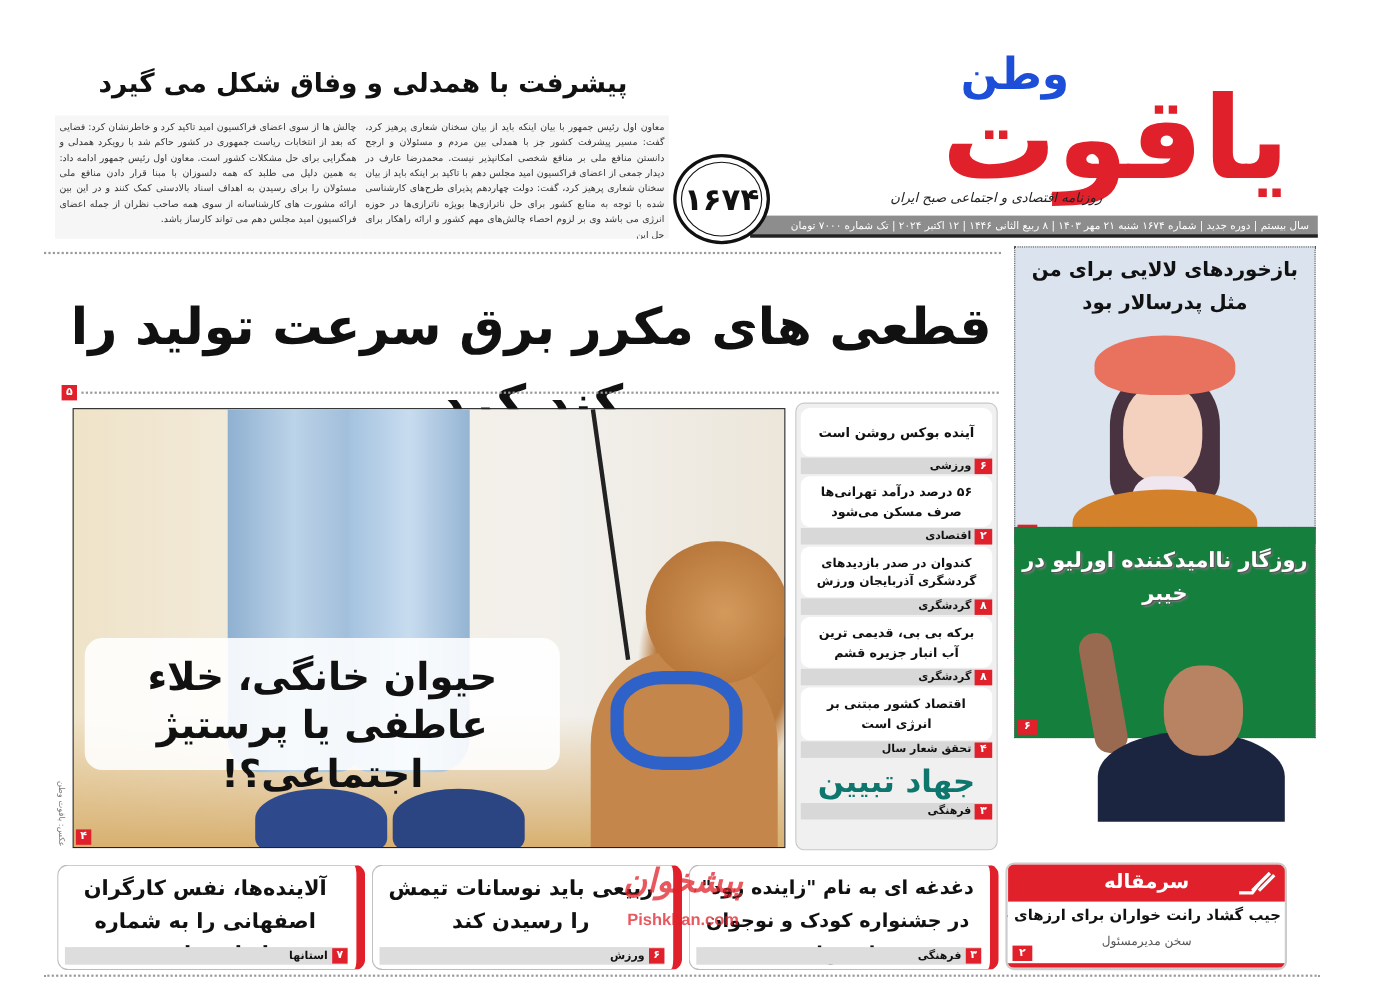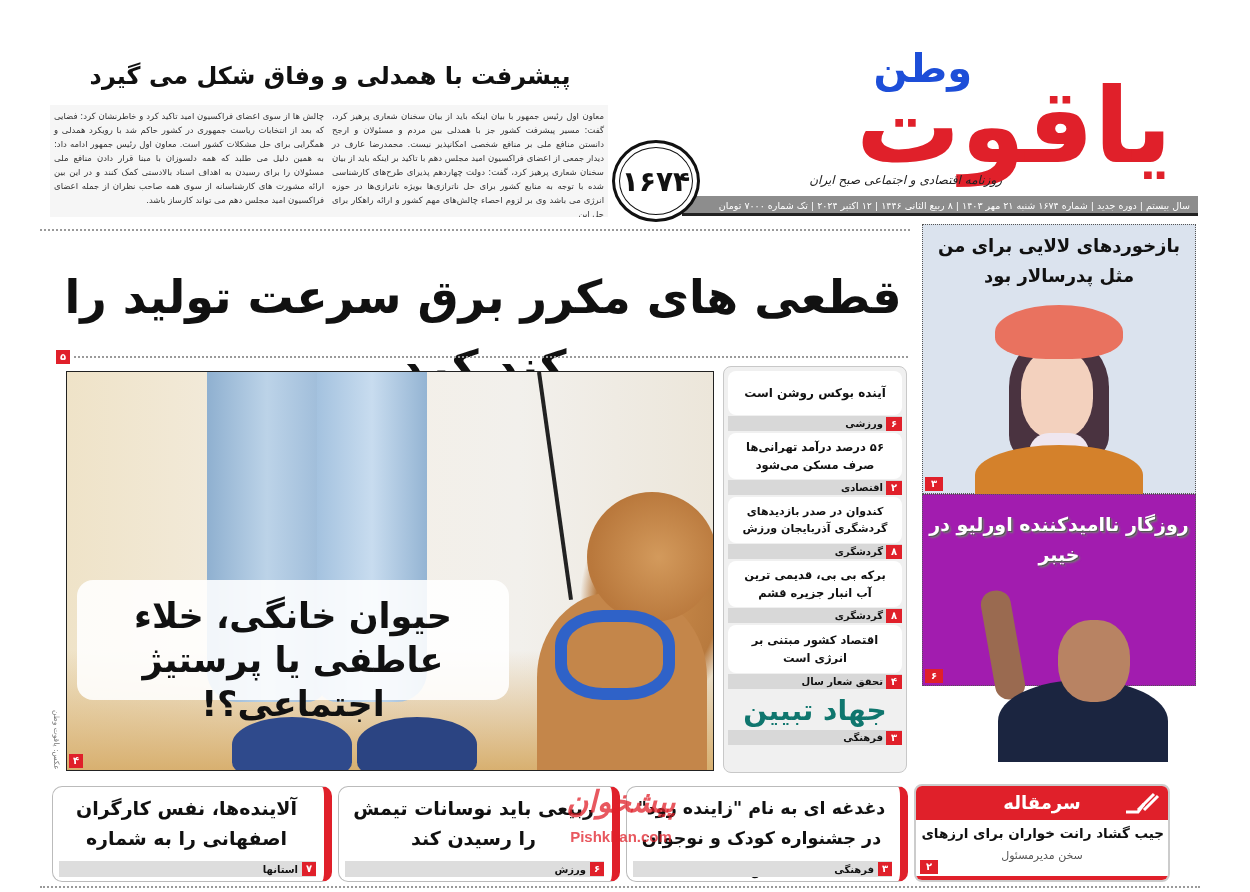--- a/index.html
+++ b/index.html
@@ -49,21 +49,21 @@
   
   .briefs { left: 723px; top: 366px; width: 184px; height: 407px; border: 1px solid #c8c8c8; border-radius: 8px; background: #f0f0f0; padding: 4px; }
   .brief { background: #fff; border-radius: 8px; text-align: center; font-weight: bold; color: #111; display: flex; align-items: center; justify-content: center; }
   .brief-cat { height: 15px; background: #d8d8d8; margin: 1px 0 2px 0; display: flex; align-items: center; gap: 3px; font-size: 10px; font-weight: bold; padding-right: 0; }
   .brief-cat .page-badge { width: 16px; }
   .brand-slogan { height: 38px; display: flex; align-items: center; justify-content: center; font-size: 28px; color: #0f766e; font-weight: bold; letter-spacing: -1px; }
 
   
   .rbox { left: 922px; width: 274px; border: 1px dotted #555; }
   .rbox1 { top: 224px; height: 270px; background: #dbe3ee; }
-  .rbox2 { top: 494px; height: 192px; background: #a21caf; }
+  .rbox2 { top: 479px; height: 192px; background: #15803d; }
   .rbox-title { width: 100%; text-align: center; font-weight: bold; font-size: 18px; line-height: 30px; padding-top: 6px; }
   .rbox2 .rbox-title { color: #fff; text-shadow: 1px 1px 0 #555, 2px 2px 2px #777; font-size: 19px; padding-top: 14px; }
   .person1 { position: absolute; left: 72px; top: 80px; width: 128px; height: 190px; }
   .p1-hat { position: absolute; left: 0; top: 0; width: 128px; height: 54px; border-radius: 50% 50% 40% 40%; background: #e9725f; }
   .p1-scarf { position: absolute; left: 14px; top: 34px; width: 100px; height: 120px; border-radius: 40% 40% 20% 20%; background: #4a3340; }
   .p1-face { position: absolute; left: 26px; top: 44px; width: 72px; height: 90px; border-radius: 45%; background: #f3d1be; }
   .p1-coat { position: absolute; left: -20px; top: 140px; width: 168px; height: 60px; border-radius: 50% 50% 0 0; background: #d4812b; }
   .p1-neck { position: absolute; left: 34px; top: 128px; width: 60px; height: 50px; background: #efe6ef; border-radius: 20px; }
   .person2 { position: absolute; left: 55px; top: 95px; width: 190px; height: 172px; }
   .p2-body { position: absolute; left: 20px; top: 90px; width: 170px; height: 82px; border-radius: 50% 50% 0 0; background: #1b2540; }

